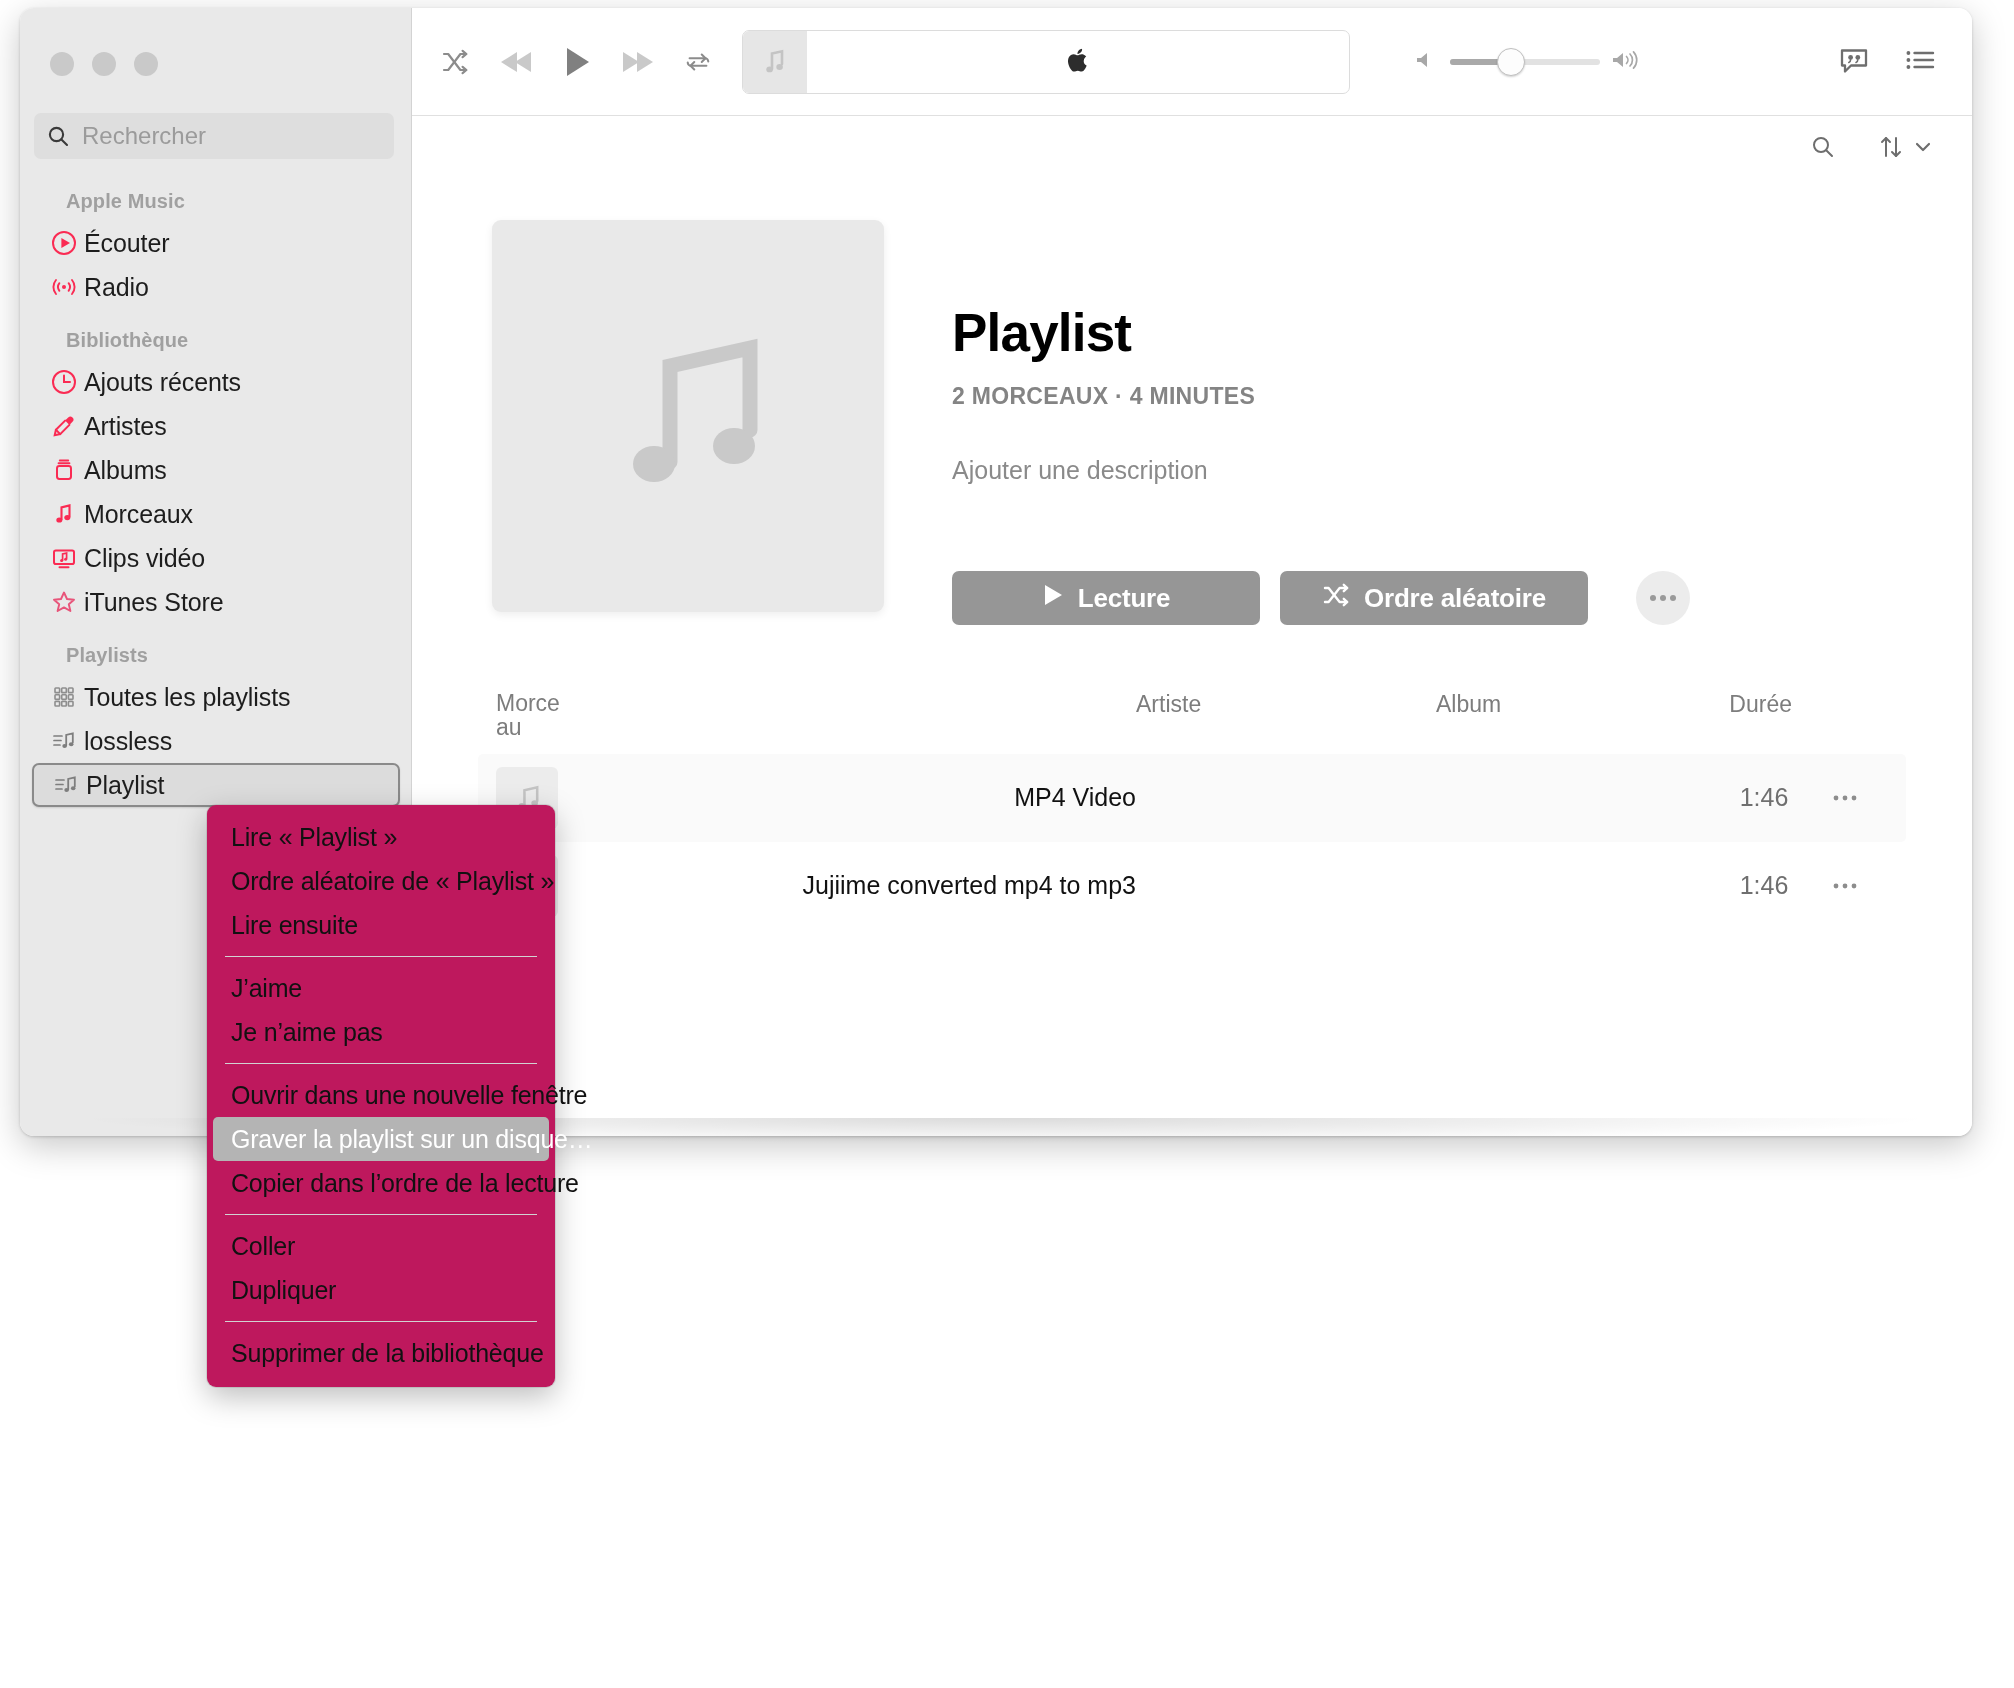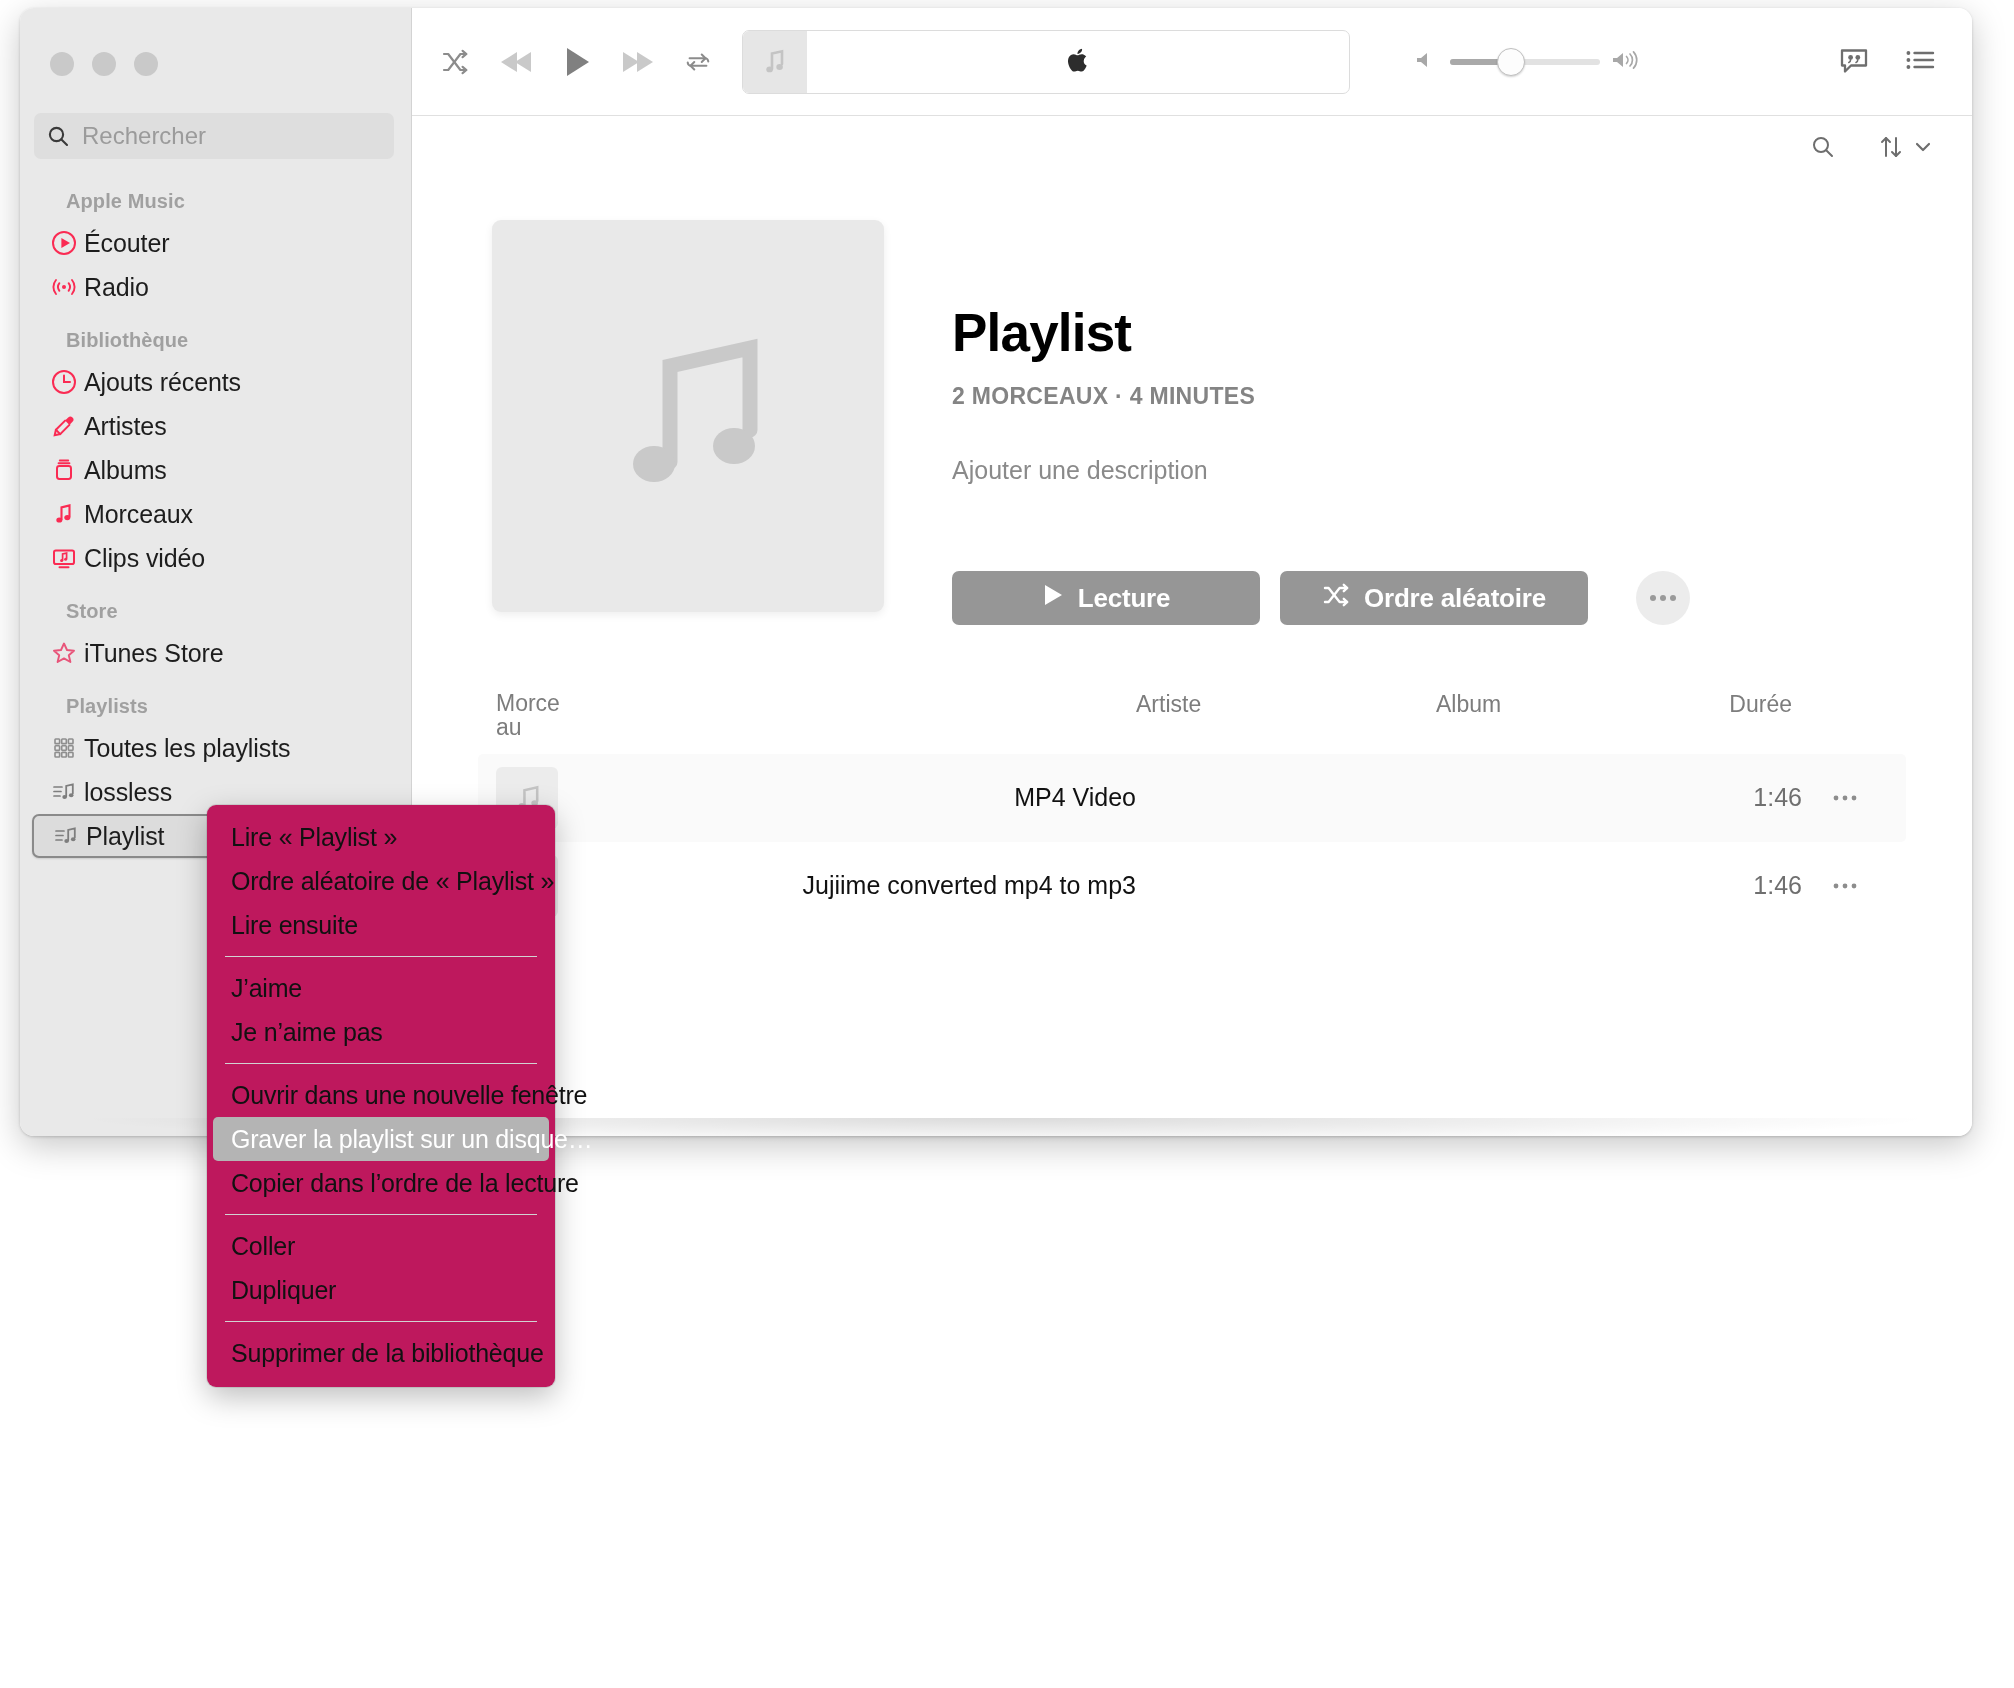--- a/index.html
+++ b/index.html
@@ -150,21 +150,21 @@
   .th-album  { width: 290px; }
   .th-dur { flex: 1; text-align: right; padding-right: 96px; }
 
   .trow { display: flex; align-items: center; height: 88px; padding: 0 18px; border-radius: 5px; }
   .trow.alt { background: #fafafa; }
   .tart { width: 62px; height: 62px; flex: 0 0 62px; border-radius: 6px; background: #ececec;
           display: flex; align-items: center; justify-content: center; }
   .tname { font-size: 25px; color: #111; margin-left: 28px; width: 550px; text-align: right; }
   .tartist { width: 300px; }
   .talbum { width: 290px; }
-  .tdur { flex: 1; text-align: right; font-size: 25px; color: #6f6f6f; padding-right: 0; }
+  .tdur { flex: 1; text-align: center; font-size: 25px; color: #6f6f6f; padding-right: 0; }
   .tdots { width: 86px; display: flex; justify-content: center; }
 
   
   .ctx {
     position: absolute; left: 207px; top: 805px;
     width: 348px;
     background: #be185d;
     border-radius: 9px;
     box-shadow: 0 10px 30px rgba(0,0,0,0.26), 0 0 0 1px rgba(0,0,0,0.09);
     padding: 10px 0 12px 0;
@@ -284,21 +284,20 @@
               <rect x="4" y="6.5" width="20" height="13.5" rx="1.8"></rect>
               <path d="M9.5 23.3h9"></path>
               <path d="M12.6 16.3V10l4-.9v5.5" stroke-width="1.7"></path>
               <circle cx="11.6" cy="16.5" r="1.5" fill="#fa2b53" stroke="none"></circle>
               <circle cx="15.6" cy="15.3" r="1.5" fill="#fa2b53" stroke="none"></circle>
             </svg>
           </span>
           <span class="nlabel">Clips vidéo</span>
         </div>
 
-        <div class="group-title">Store</div>
 
         <div class="nav-item">
           <span class="nicon">
             <svg viewBox="0 0 28 28" width="28" height="28" fill="none" stroke="#e8557a" stroke-width="1.9" stroke-linejoin="round">
               <polygon points="14,4.5 17,11 24,11.7 18.8,16.3 20.4,23 14,19.4 7.6,23 9.2,16.3 4,11.7 11,11"></polygon>
             </svg>
           </span>
           <span class="nlabel">iTunes Store</span>
         </div>
 

